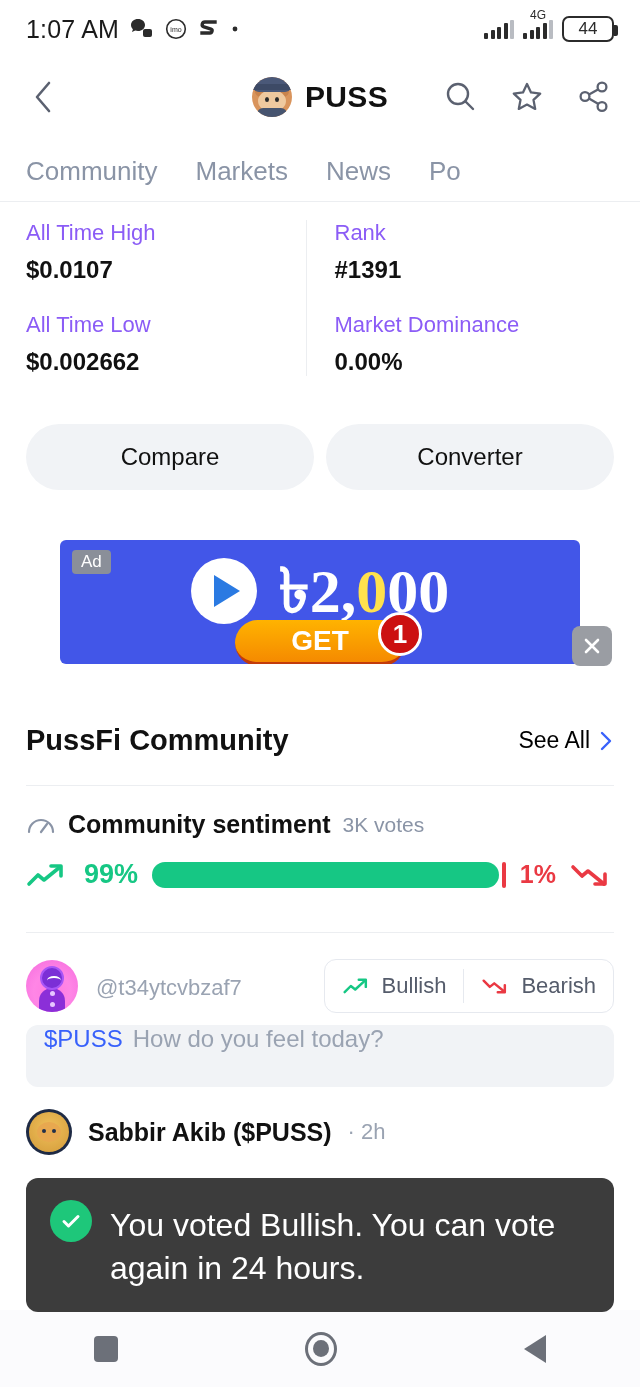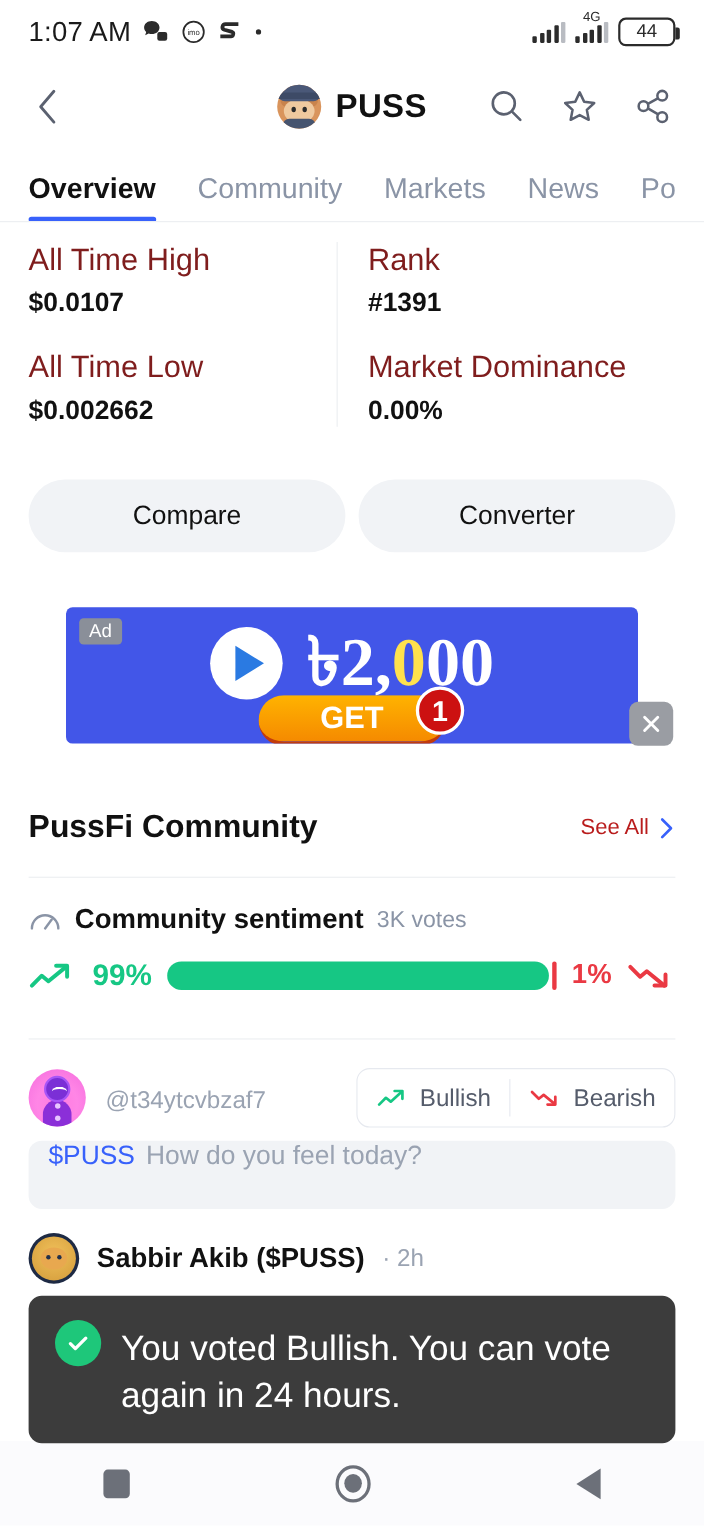--- a/index.html
+++ b/index.html
@@ -70,21 +70,21 @@
   .tab.active { color:#111; font-weight:700; }
   .tab.active::after{
     content:""; position:absolute; left:0; right:0; bottom:-1px; height:5px;
     background:#3861fb; border-radius:3px;
   }
 
   
   .stats { display:flex; padding:18px 26px 0; position:relative; }
   .stats-col { flex:1; }
   .stats-col.right { padding-left:28px; border-left:1px solid #eceef1; }
-  .stat-label { font-size:28px; color:#7f1d1d; margin-bottom:10px; }
+  .stat-label { font-size:22px; color:#8b5cf6; margin-bottom:10px; }
   .stat-value { font-size:24px; color:#111; font-weight:700; margin-bottom:28px; }
   .stat-value.last { margin-bottom:0; }
 
   
   .actions { display:flex; gap:12px; padding:48px 26px 0; }
   .pill {
     flex:1; height:66px; background:#f1f3f6; border-radius:33px;
     display:flex; align-items:center; justify-content:center;
     font-size:24px; color:#111; font-weight:400; border:none;
     font-family:"Liberation Sans", sans-serif;
@@ -123,21 +123,21 @@
     border:3px solid #fff;
   }
   .ad-close{
     position:absolute; right:28px; top:86px; width:40px;height:40px;border-radius:8px;
     background:#9a9da3; display:flex; align-items:center; justify-content:center; z-index:3;
   }
 
   
   .sec-head { display:flex; align-items:center; padding:60px 26px 0; }
   .sec-title { font-size:29px; font-weight:700; color:#111; }
-  .see-all { margin-left:auto; display:flex; align-items:center; gap:8px; color:#b91c1c; font-size:20px; }
+  .see-all { margin-left:auto; display:flex; align-items:center; gap:8px; color:#000000; font-size:23px; }
   .divider { height:1px; background:#eceef1; margin:28px 26px 0; }
 
   .sentiment { padding:24px 26px 0; }
   .sent-head { display:flex; align-items:center; gap:12px; }
   .sent-title { font-size:25px; font-weight:700; color:#111; }
   .sent-votes { font-size:21px; color:#8a94a6; }
   .sent-bar-row { display:flex; align-items:center; gap:14px; margin-top:20px; }
   .pct-green { color:#16c784; font-size:27px; font-weight:700; }
   .pct-red { color:#ea3943; font-size:25px; font-weight:700; }
   .bar-track { flex:1; height:26px; display:flex; gap:3px; align-items:center; }
@@ -302,21 +302,20 @@
             <circle cx="25" cy="7" r="4.4" fill="none" stroke="#5b6170" stroke-width="2.3"></circle>
             <circle cx="8" cy="16.5" r="4.4" fill="none" stroke="#5b6170" stroke-width="2.3"></circle>
             <circle cx="25" cy="26.5" r="4.4" fill="none" stroke="#5b6170" stroke-width="2.3"></circle>
             <path d="M12 14.4l9-5M12 18.6l9 5.2" stroke="#5b6170" stroke-width="2.3"></path>
           </svg>
       </span>
     </div>
   </div>
 
   <div class="tabs">
-    <div class="tab active">Overview</div>
     <div class="tab">Community</div>
     <div class="tab">Markets</div>
     <div class="tab">News</div>
     <div class="tab">Po</div>
   </div>
 
   <div class="stats">
     <div class="stats-col">
       <div class="stat-label">All Time High</div>
       <div class="stat-value">$0.0107</div>

